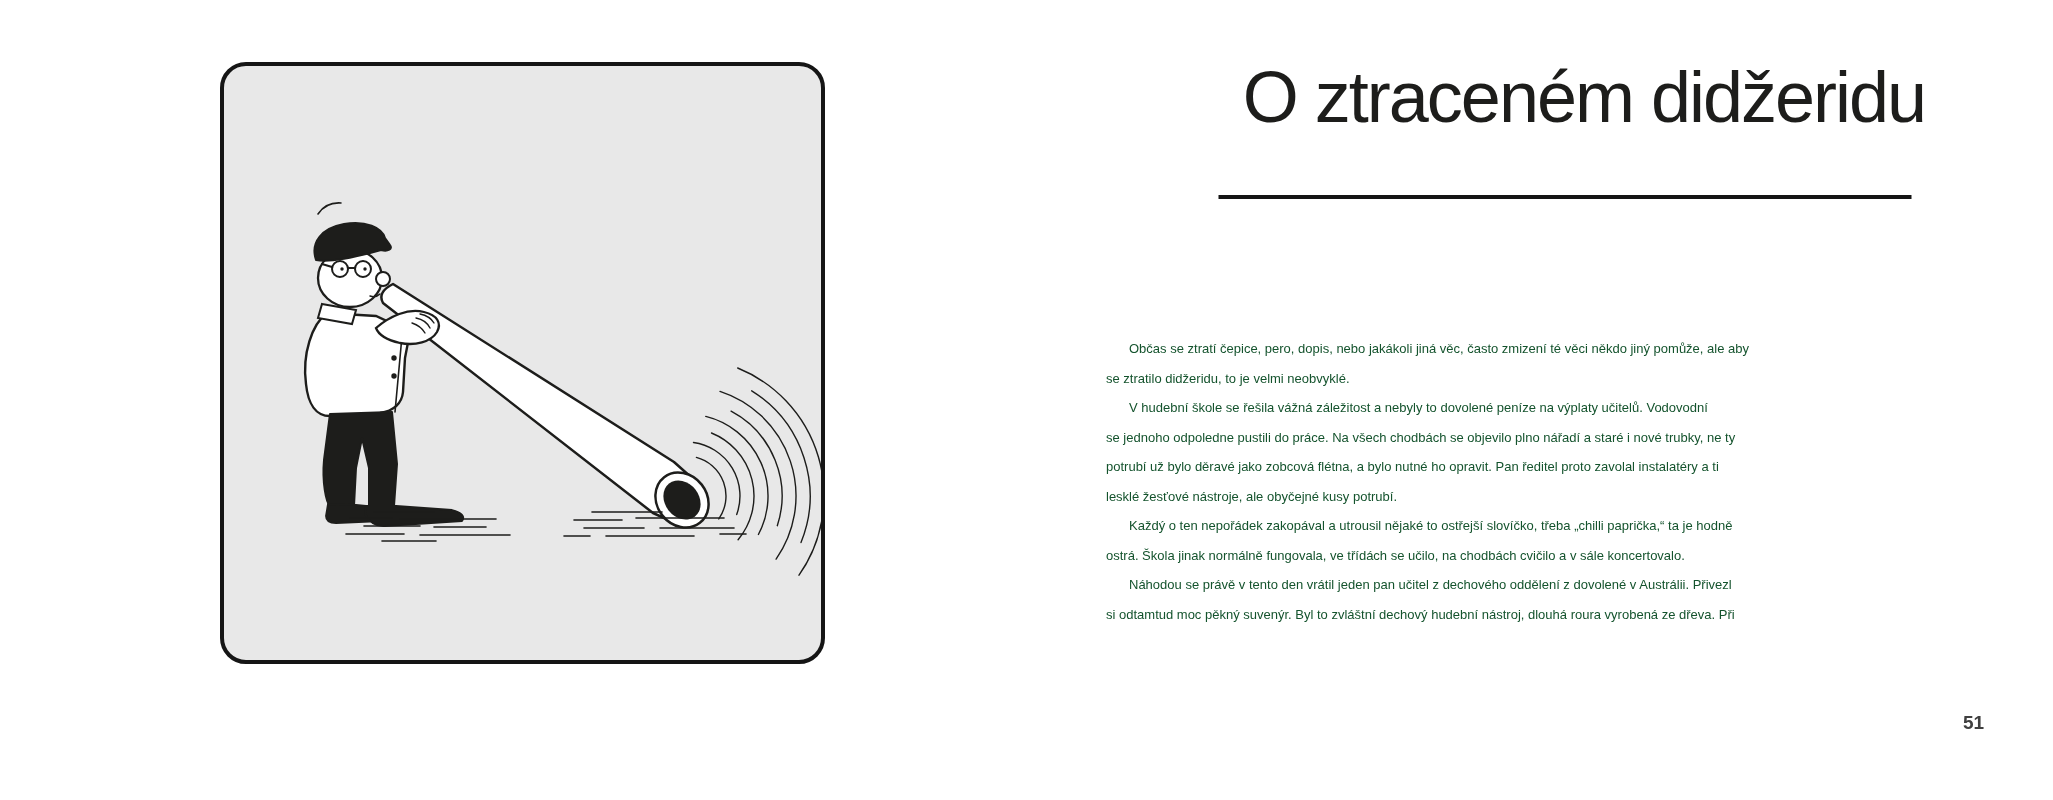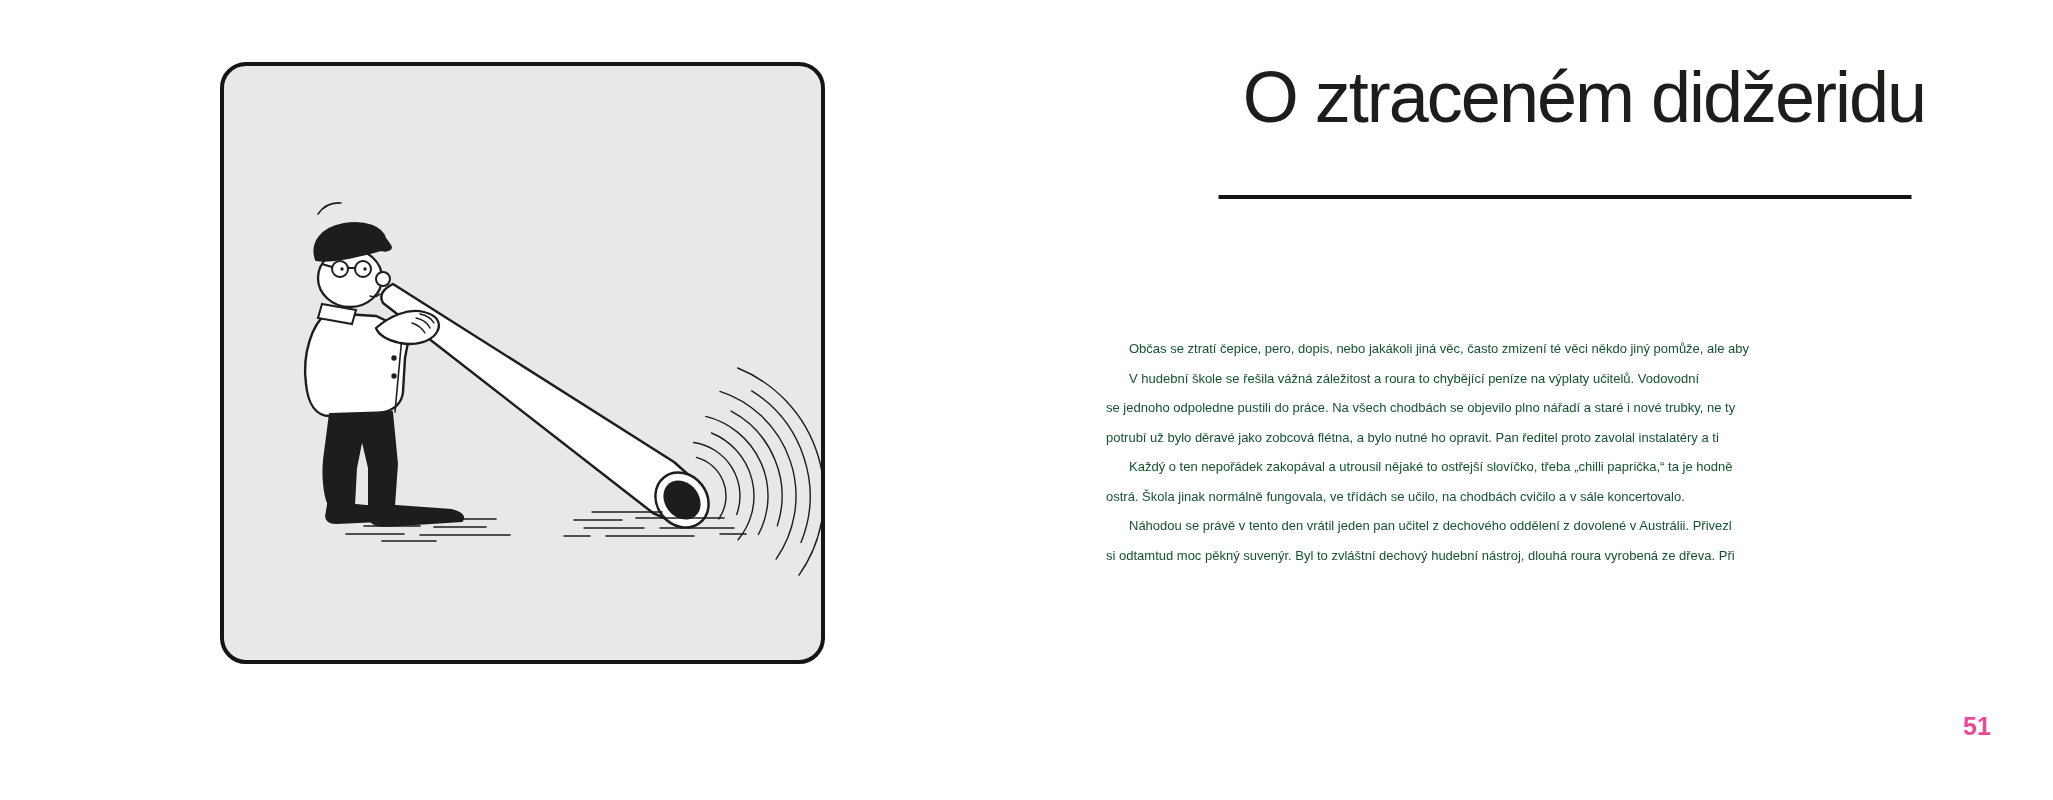--- a/index.html
+++ b/index.html
@@ -72,23 +72,23 @@
     font-size: 13px;
     line-height: 29.5px;
     color: #14532d;
   }
   .story .line { white-space: nowrap; height: 29.5px; }
   .story .line.first { text-indent: 23px; }
   .page-number {
     position: absolute;
     left: 868px;
     top: 712px;
-    font-size: 25px;
+    font-size: 19px;
     font-weight: bold;
-    color: #ec4899;
+    color: #404040;
   }
 </style>
 </head>
 <body>
 
 <div class="page">
 
   <div class="illustration-box">
     <svg viewBox="0 0 597 594" role="img" aria-label="Cartoon drawing of a man in a flat cap and glasses blowing into a long wooden didgeridoo whose bell rests on the ground, with sound waves radiating from the opening">
       <g stroke="#1d1d1b" fill="none" stroke-linecap="round">
@@ -171,23 +171,25 @@
         </g>
       </g>
     </svg>
   </div>
 
   <div class="text-column">
     <h1 class="chapter-title">O ztraceném didžeridu</h1>
     <div class="title-rule"></div>
     <div class="story" id="story">
         <div class="line first">Občas se ztratí čepice, pero, dopis, nebo jakákoli jiná věc, často zmizení té věci někdo jiný pomůže, ale aby</div>
-        <div class="line first">V hudební škole se řešila vážná záležitost a roura to chybějící peníze na výplaty učitelů. Vodovodní</div>
+        <div class="line">se ztratilo didžeridu, to je velmi neobvyklé.</div>
+        <div class="line first">V hudební škole se řešila vážná záležitost a nebyly to dovolené peníze na výplaty učitelů. Vodovodní</div>
         <div class="line">se jednoho odpoledne pustili do práce. Na všech chodbách se objevilo plno nářadí a staré i nové trubky, ne ty</div>
         <div class="line">potrubí už bylo děravé jako zobcová flétna, a bylo nutné ho opravit. Pan ředitel proto zavolal instalatéry a ti</div>
+        <div class="line">lesklé žesťové nástroje, ale obyčejné kusy potrubí.</div>
         <div class="line first">Každý o ten nepořádek zakopával a utrousil nějaké to ostřejší slovíčko, třeba „chilli paprička,“ ta je hodně</div>
         <div class="line">ostrá. Škola jinak normálně fungovala, ve třídách se učilo, na chodbách cvičilo a v sále koncertovalo.</div>
         <div class="line first">Náhodou se právě v tento den vrátil jeden pan učitel z dechového oddělení z dovolené v Austrálii. Přivezl</div>
         <div class="line">si odtamtud moc pěkný suvenýr. Byl to zvláštní dechový hudební nástroj, dlouhá roura vyrobená ze dřeva. Při</div>
       </div>
     <div class="page-number">51</div>
   </div>
 
 </div>
 

